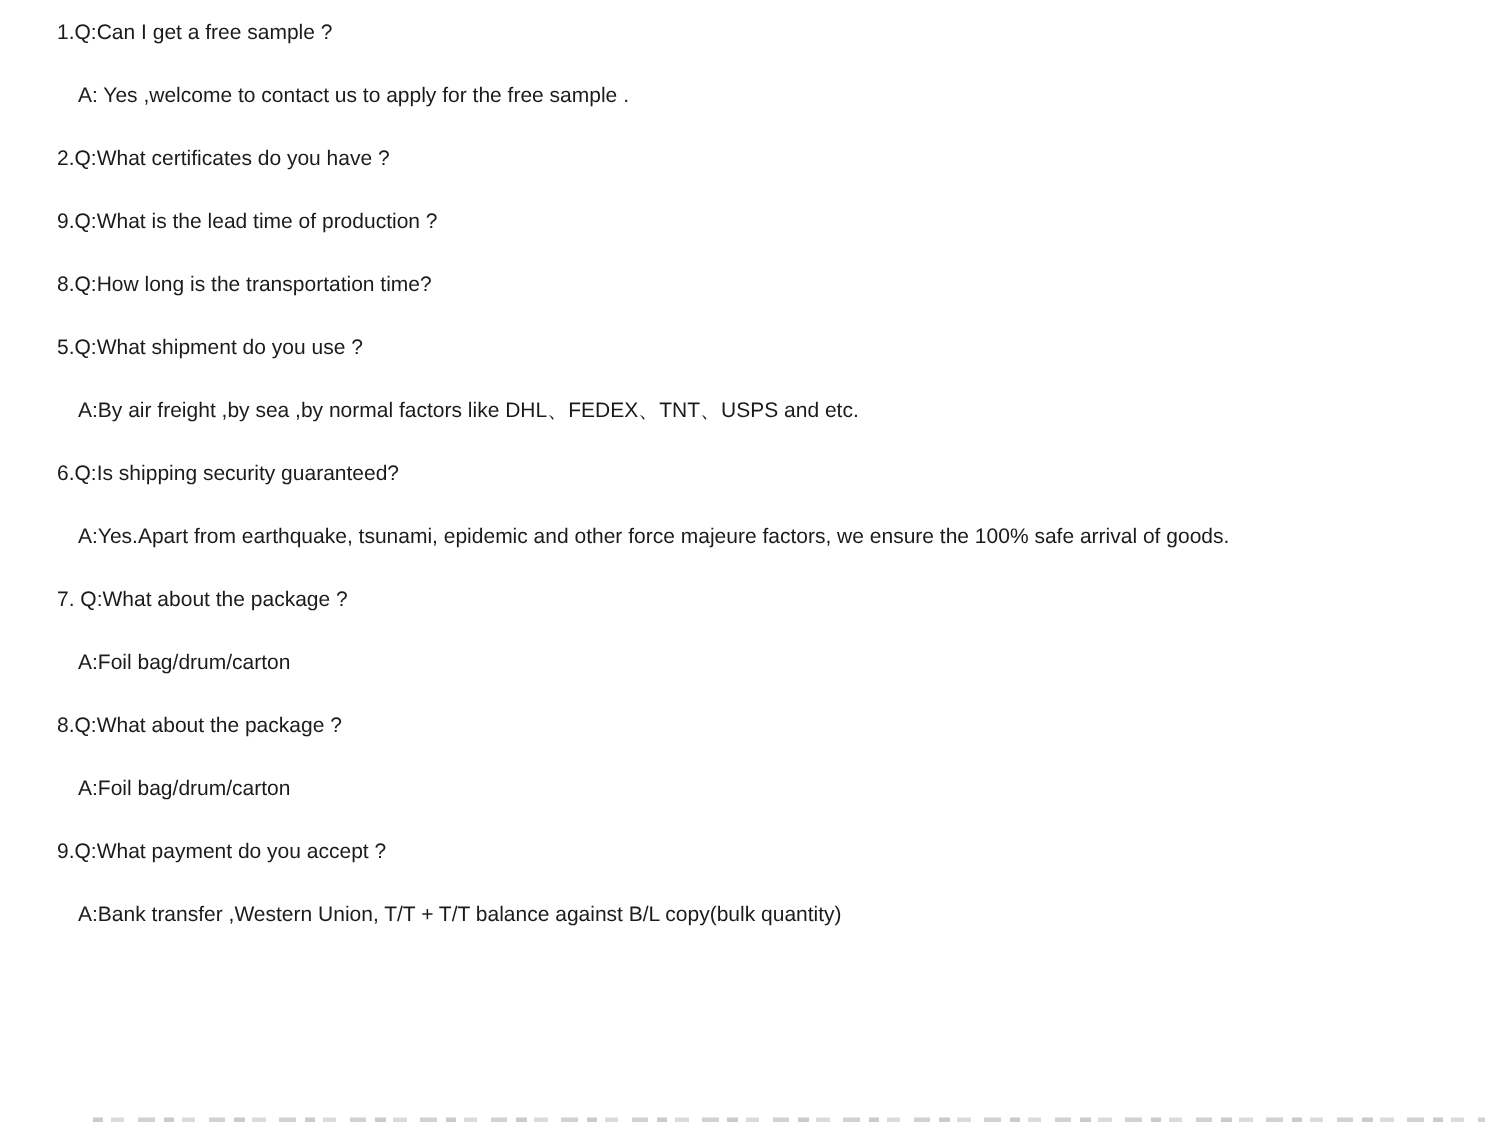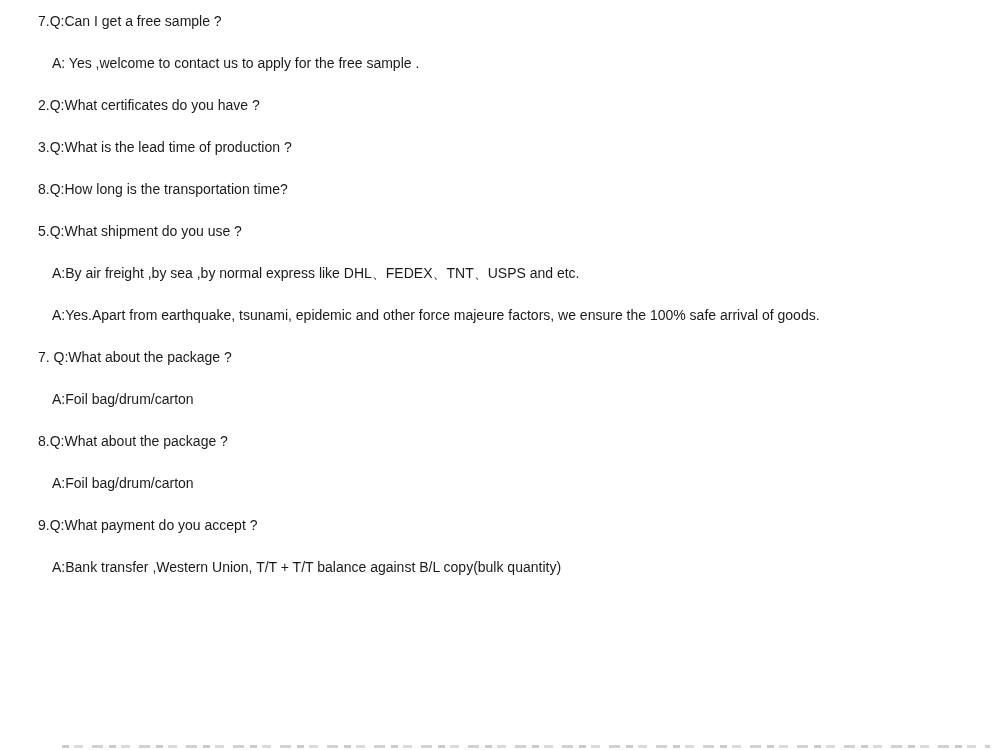--- a/index.html
+++ b/index.html
@@ -49,27 +49,28 @@
       #c2c2c2 30px, #c2c2c2 41px,
       rgba(255,255,255,0) 41px, rgba(255,255,255,0) 47px
     );
     opacity: 0.75;
   }
 </style>
 </head>
 <body>
 
 <main class="faq">
-    <div class="line q-line">7.Q:Can I get a free sample ?</div>
+    <div class="line q-line">1.Q:Can I get a free sample ?</div>
     <div class="line a-line">A: Yes ,welcome to contact us to apply for the free sample .</div>
     <div class="line q-line">2.Q:What certificates do you have ?</div>
-    <div class="line q-line">3.Q:What is the lead time of production ?</div>
+    <div class="line q-line">9.Q:What is the lead time of production ?</div>
     <div class="line q-line">8.Q:How long is the transportation time?</div>
     <div class="line q-line">5.Q:What shipment do you use ?</div>
-    <div class="line a-line">A:By air freight ,by sea ,by normal express like DHL、FEDEX、TNT、USPS and etc.</div>
+    <div class="line a-line">A:By air freight ,by sea ,by normal factors like DHL、FEDEX、TNT、USPS and etc.</div>
+    <div class="line q-line">6.Q:Is shipping security guaranteed?</div>
     <div class="line a-line">A:Yes.Apart from earthquake, tsunami, epidemic and other force majeure factors, we ensure the 100% safe arrival of goods.</div>
     <div class="line q-line">7. Q:What about the package ?</div>
     <div class="line a-line">A:Foil bag/drum/carton</div>
     <div class="line q-line">8.Q:What about the package ?</div>
     <div class="line a-line">A:Foil bag/drum/carton</div>
     <div class="line q-line">9.Q:What payment do you accept ?</div>
     <div class="line a-line">A:Bank transfer ,Western Union, T/T + T/T balance against B/L copy(bulk quantity)</div>
   </main>
 
 <div class="cutoff-strip"></div>

